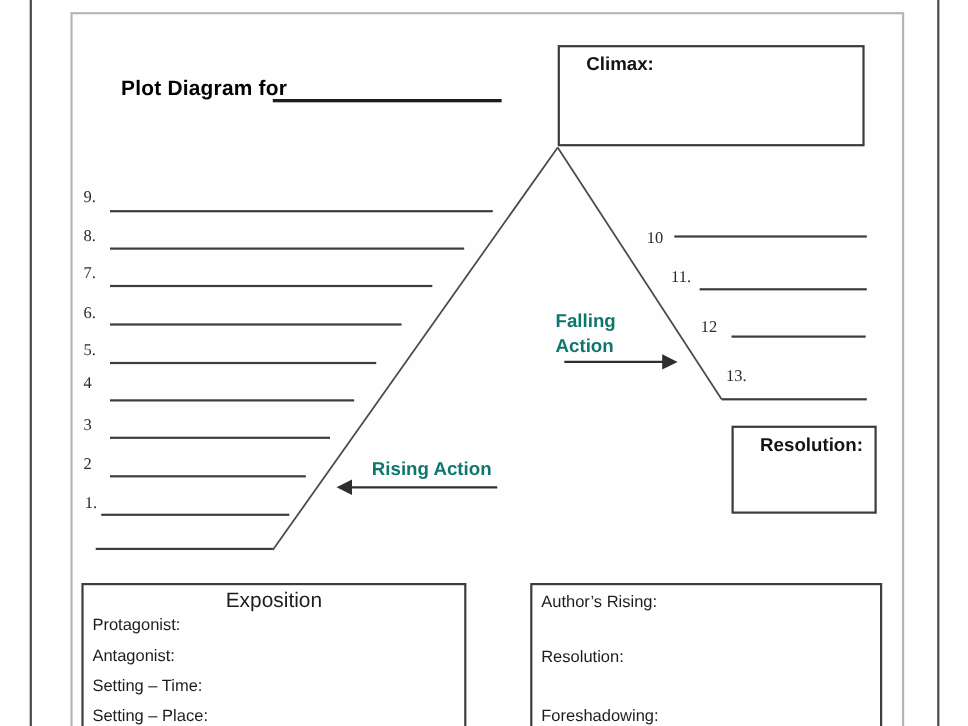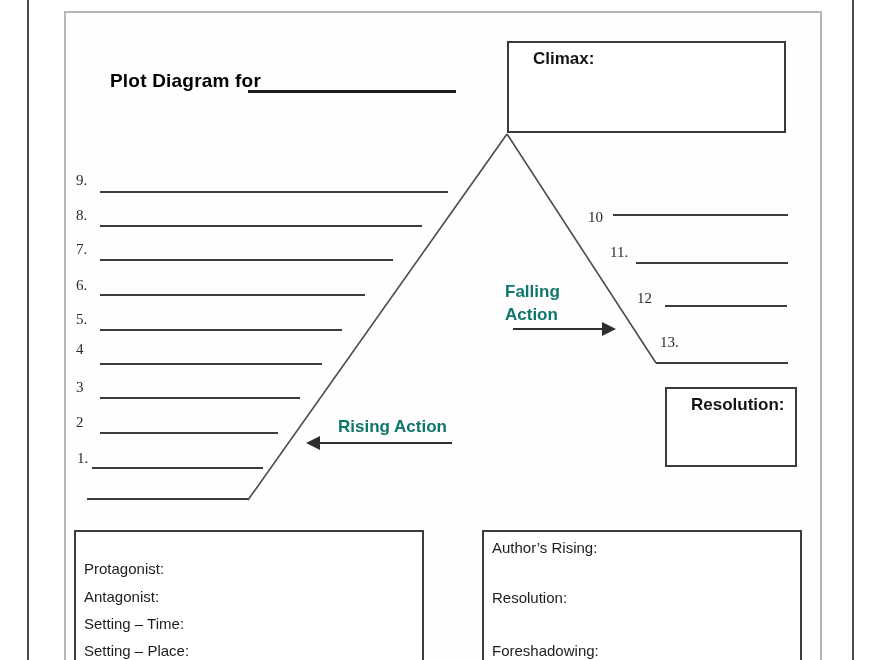--- a/index.html
+++ b/index.html
@@ -92,20 +92,21 @@
   <span class="num" style="left:588px; top:209px;">10</span>
   <div class="blank-line" style="left:613px; top:214px; width:175px;"></div>
   <span class="num" style="left:610px; top:244px;">11.</span>
   <div class="blank-line" style="left:636px; top:262px; width:152px;"></div>
   <span class="num" style="left:637px; top:290px;">12</span>
   <div class="blank-line" style="left:665px; top:305px; width:122px;"></div>
   <span class="num" style="left:660px; top:334px;text-align:right;">13.</span>
   <div class="blank-line" style="left:656px; top:362px; width:132px;"></div>
 
   <div class="info-box" style="left:74px; top:530px; width:350px; height:165px;">
+    <div class="centered-title">Exposition</div>
     <div class="field" style="top:28px;">Protagonist:</div>
     <div class="field" style="top:56px;">Antagonist:</div>
     <div class="field" style="top:83px;">Setting – Time:</div>
     <div class="field" style="top:110px;">Setting – Place:</div>
   </div>
 
   <div class="info-box" style="left:482px; top:530px; width:320px; height:165px;">
     <div class="field" style="top:7px;">Author’s Rising:</div>
     <div class="field" style="top:57px;">Resolution:</div>
     <div class="field" style="top:110px;">Foreshadowing:</div>

